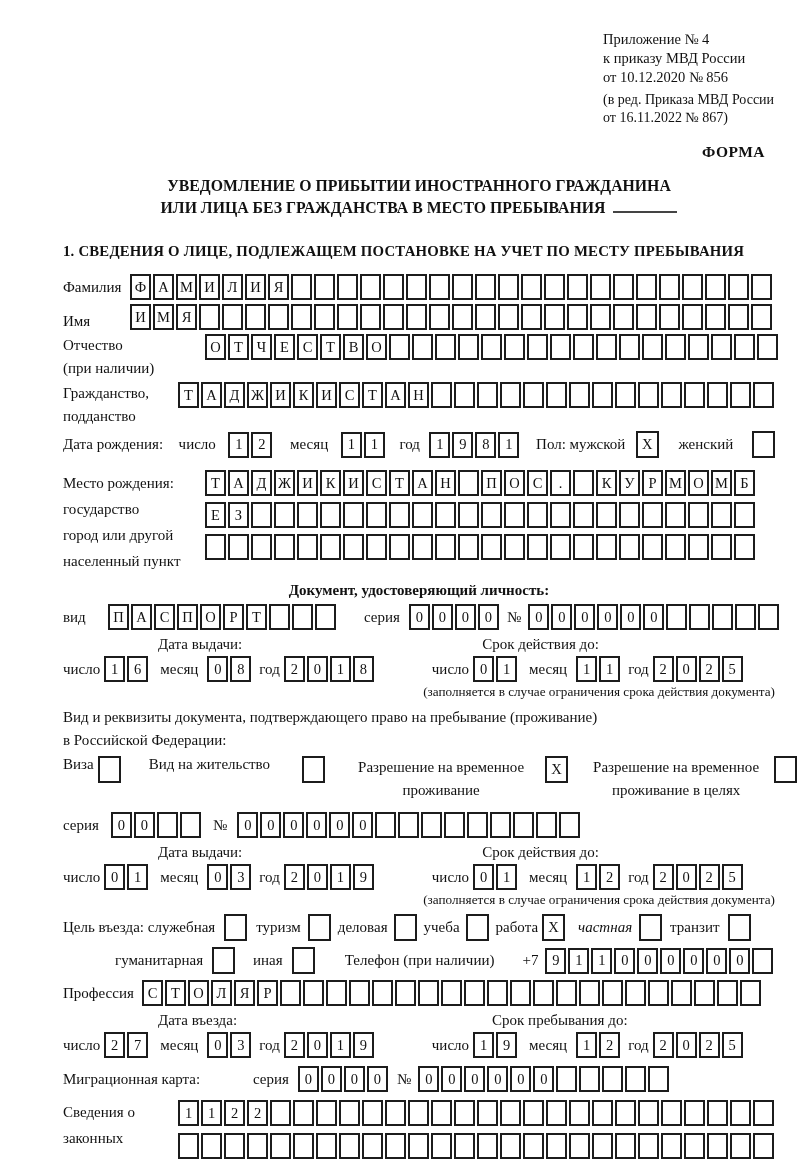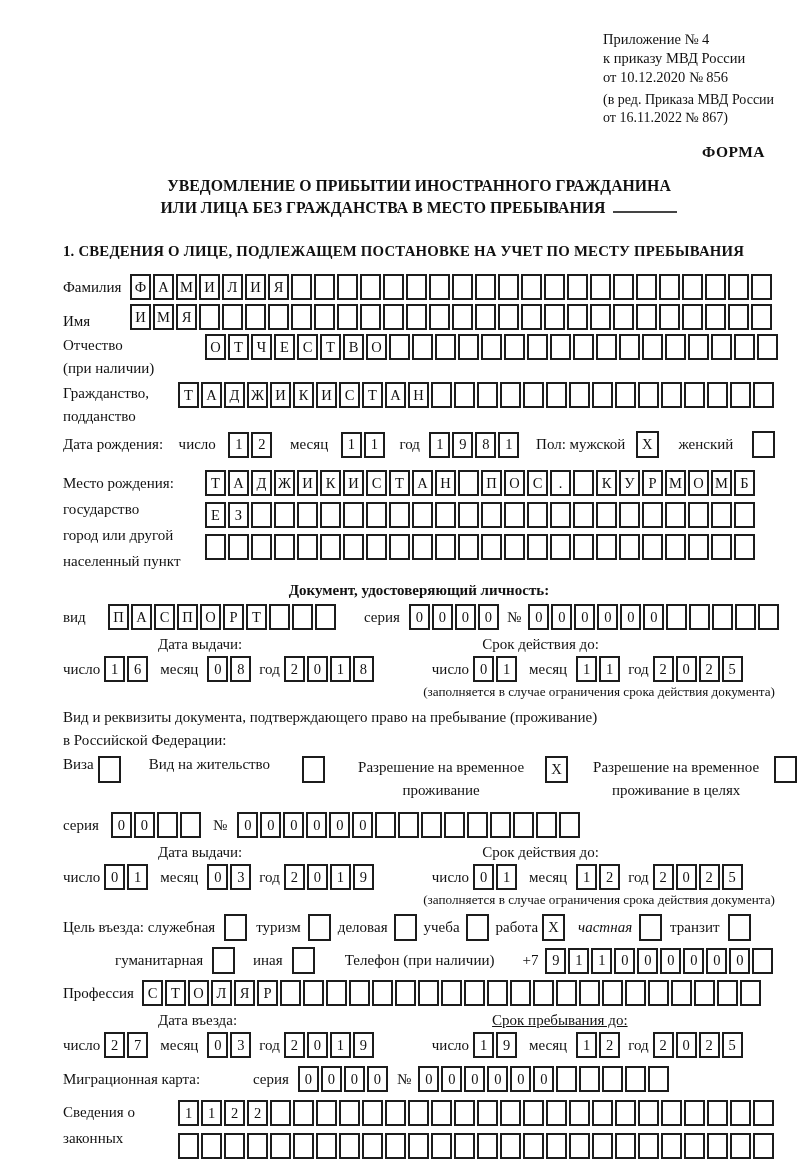--- a/index.html
+++ b/index.html
@@ -572,21 +572,21 @@
         <span class="cell"></span>
         <span class="cell"></span>
         <span class="cell"></span>
         <span class="cell"></span>
         <span class="cell"></span>
       </span>
   </div>
 
   <div class="datelbls">
     <span style="margin-left:95px;">Дата въезда:</span>
-    <span style="margin-left:255px;text-decoration:underline;">Срок пребывания до:</span>
+    <span style="margin-left:255px;">Срок пребывания до:</span>
   </div>
   <div class="frow" style="margin-top:3px;">
     <span class="lbl">число</span>
     <span class="cells" style="margin-left:4px;">
         <span class="cell">2</span>
         <span class="cell">7</span>
       </span>
     <span class="lbl" style="margin-left:12px;">месяц</span>
     <span class="cells" style="margin-left:9px;">
         <span class="cell">0</span>

